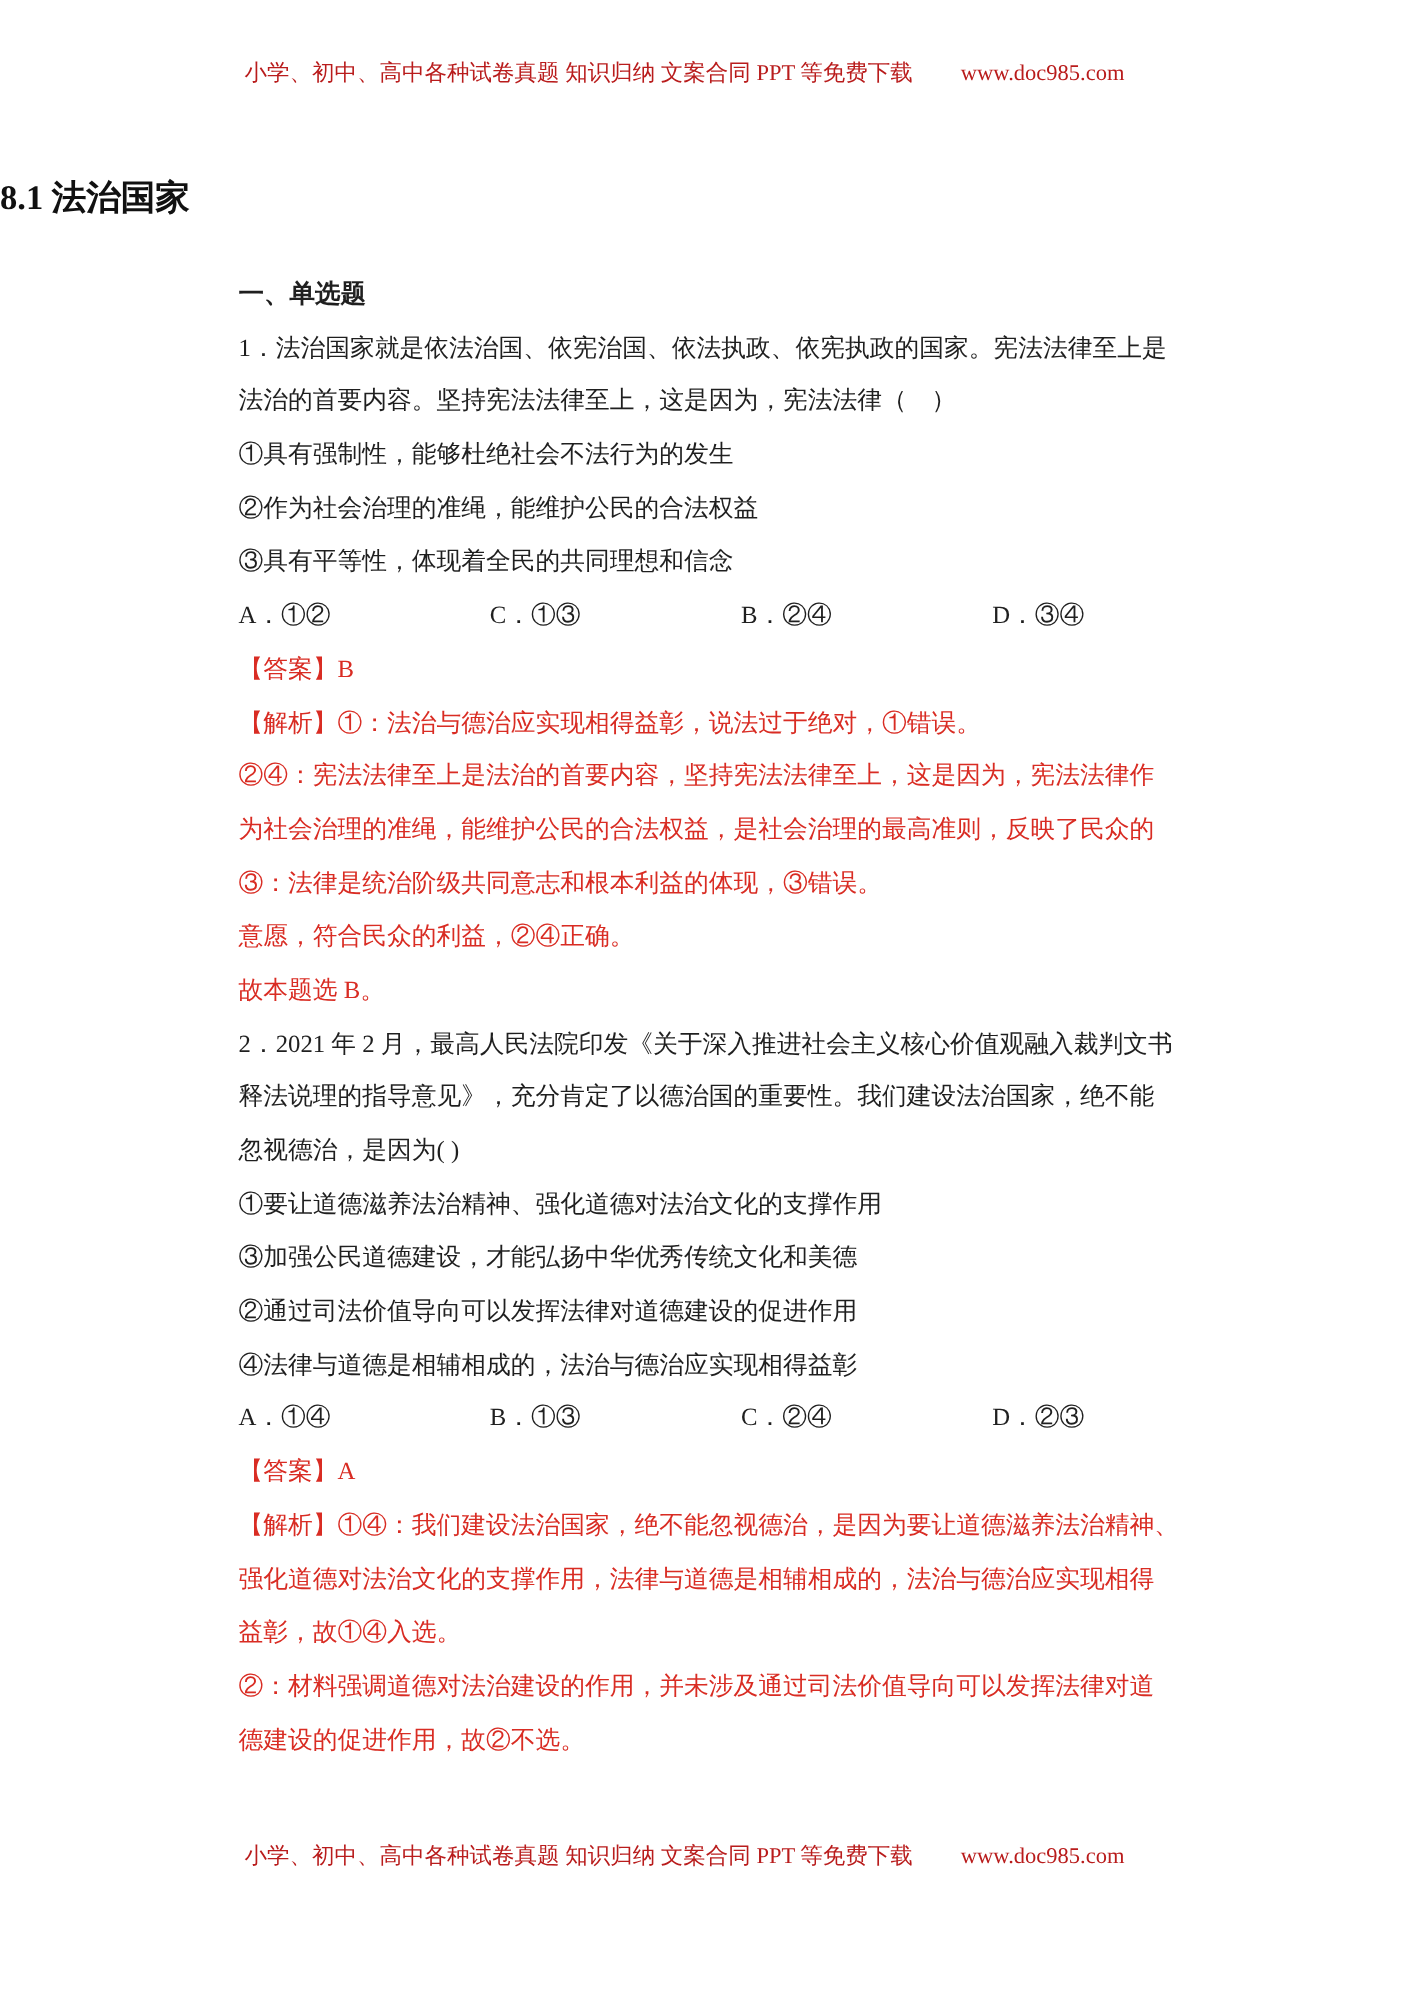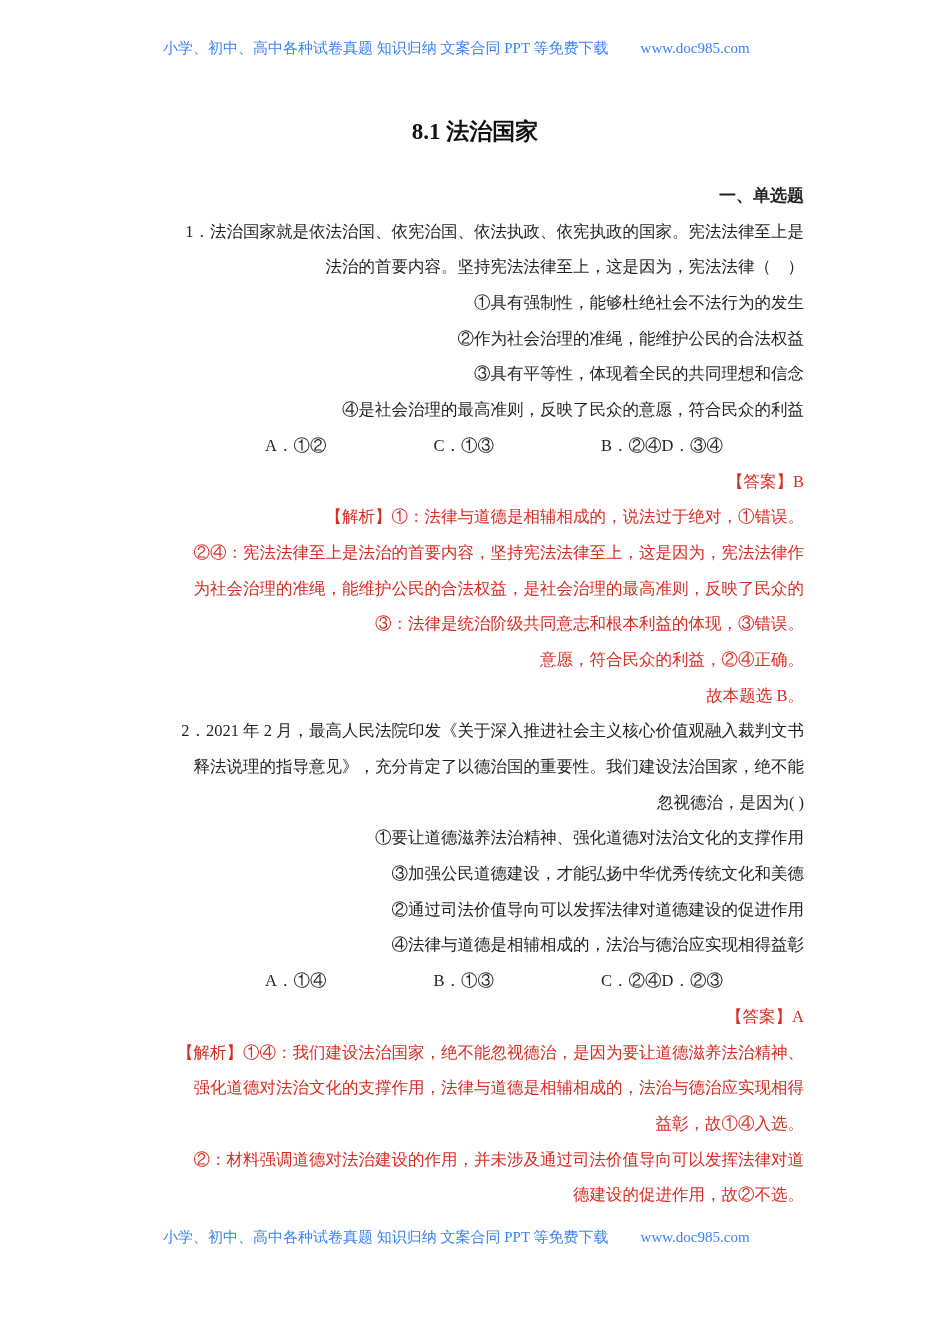--- a/index.html
+++ b/index.html
@@ -7,32 +7,32 @@
     width:950px; height:1344px;
     background:#ffffff;
     font-family:"Liberation Serif","DejaVu Serif",serif;
     color:#1f1f1f;
     position:relative;
     overflow:hidden;
   }
   .hf {
     position:absolute; left:163px; width:630px;
     display:flex; align-items:baseline;
-    font-size:15px; color:#3b82f6; white-space:nowrap;
+    font-size:15px; color:#b91c1c; white-space:nowrap;
   }
   .hf .url { margin-left:32px;text-align:center; }
   .doc-title {
     position:absolute; top:116px; left:0; width:950px;
-    text-align:center; font-weight:bold; font-size:23px; color:#111;
+    font-weight:bold; font-size:23px; color:#111;
   }
   .content {
     position:absolute; top:178px; left:159px; width:645px;
     font-size:16.5px;
   }
-  .line { height:35.7px; line-height:35.7px; white-space:nowrap;text-align:right; }
+  .line { height:35.7px; line-height:35.7px; white-space:nowrap; }
   .heading { font-weight:bold; font-size:17px; }
   .red { color:var(--accent-red,#d92c23); }
   .opts { display:flex; }
   .opts .opt { width:167.5px; flex:0 0 auto; }
   .opts .opt:last-child { width:auto; }
 </style>
 </head>
 <body>
 
 <div class="hf" id="hdr" style="top:39px;">
@@ -44,29 +44,28 @@
 
 <div class="content">
 
   <div class="line heading">一、单选题</div>
 
   <div class="line">1．法治国家就是依法治国、依宪治国、依法执政、依宪执政的国家。宪法法律至上是</div>
   <div class="line">法治的首要内容。坚持宪法法律至上，这是因为，宪法法律（　）</div>
   <div class="line">①具有强制性，能够杜绝社会不法行为的发生</div>
   <div class="line">②作为社会治理的准绳，能维护公民的合法权益</div>
   <div class="line">③具有平等性，体现着全民的共同理想和信念</div>
-  <div class="line">④是社会治理的最高准则，反映了民众的意愿，符合民众的利益</div>
   <div class="line opts">
     <span class="opt">A．①②</span>
     <span class="opt">C．①③</span>
     <span class="opt">B．②④</span>
     <span class="opt">D．③④</span>
   </div>
   <div class="line red">【答案】B</div>
-  <div class="line red">【解析】①：法律与道德是相辅相成的，说法过于绝对，①错误。</div>
+  <div class="line red">【解析】①：法治与德治应实现相得益彰，说法过于绝对，①错误。</div>
   <div class="line red">②④：宪法法律至上是法治的首要内容，坚持宪法法律至上，这是因为，宪法法律作</div>
   <div class="line red">为社会治理的准绳，能维护公民的合法权益，是社会治理的最高准则，反映了民众的</div>
   <div class="line red">③：法律是统治阶级共同意志和根本利益的体现，③错误。</div>
   <div class="line red">意愿，符合民众的利益，②④正确。</div>
   <div class="line red">故本题选 B。</div>
 
   <div class="line">2．2021 年 2 月，最高人民法院印发《关于深入推进社会主义核心价值观融入裁判文书</div>
   <div class="line">释法说理的指导意见》，充分肯定了以德治国的重要性。我们建设法治国家，绝不能</div>
   <div class="line">忽视德治，是因为( )</div>
   <div class="line">①要让道德滋养法治精神、强化道德对法治文化的支撑作用</div>

